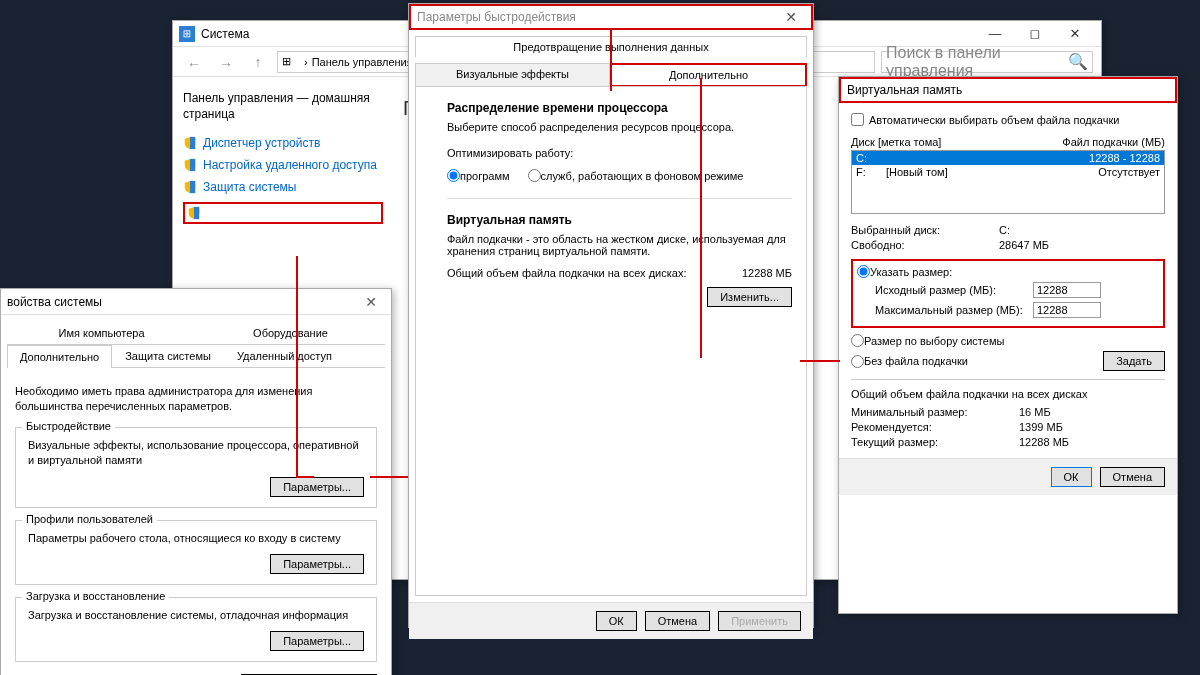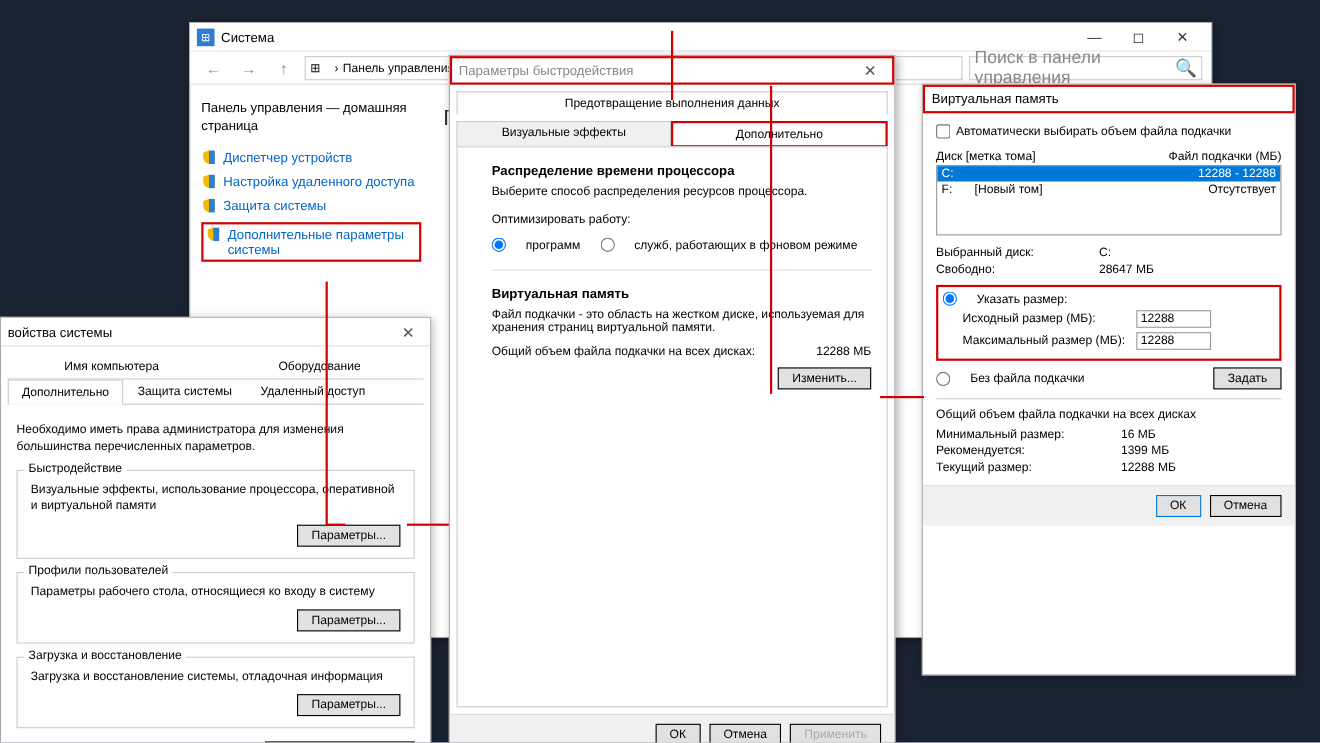--- a/index.html
+++ b/index.html
@@ -37,21 +37,21 @@
 
   
   .perf-tabs { display: flex; padding: 6px 6px 0; }
   .perf-tab { flex: 1; text-align: center; padding: 4px 6px; font-size: 11px; border: 1px solid #ccc; border-bottom: none; cursor: pointer; background: #f0f0f0; }
   .perf-tab.active { background: #fff; border-bottom: 1px solid #fff; margin-bottom: -1px; }
   .perf-tab-top { padding: 4px; font-size: 11px; text-align: center; border: 1px solid #ccc; margin: 6px 6px 0; border-bottom: none; cursor: pointer; }
   .perf-body { border: 1px solid #ccc; margin: 0 6px 6px; padding: 14px; background: #fff; }
   .perf-h { font-size: 12px; font-weight: bold; margin-bottom: 6px; }
   .perf-p { font-size: 11px; margin-bottom: 10px; }
   .radio-row { display: flex; gap: 18px; align-items: center; margin-bottom: 16px; }
-  .radio-item { display: flex; align-items: center; gap: 18px; font-size: 11px; }
+  .radio-item { display: flex; align-items: center; gap: 0; font-size: 11px; }
   input[type=radio], input[type=checkbox] { margin: 0; }
   .vm-sec { border-top: 1px solid #ddd; padding-top: 14px; margin-top: 14px; }
   .vm-row { display: flex; justify-content: space-between; font-size: 11px; margin-bottom: 4px; }
   .dlg-buttons { display: flex; gap: 8px; justify-content: flex-end; padding: 8px 12px; background: #f0f0f0; border-top: 1px solid #ddd; }
 
   
   .vm-body { padding: 10px 12px; font-size: 11px; }
   .check-row { display: flex; align-items: center; gap: 5px; margin-bottom: 10px; }
   .disk-header { display: flex; justify-content: space-between; font-size: 11px; margin-bottom: 2px; }
   .disk-list { border: 1px solid #999; height: 64px; overflow: hidden; font-size: 11px; margin-bottom: 10px; }
@@ -121,21 +121,20 @@
               <path fill="#f5b800" d="M8 1l6 2v5c0 4-3 6-6 7-3-1-6-3-6-7V3z"></path>
               <rect x="8" y="1" width="6" height="14" fill="#2d7dd2"></rect>
             </svg></span>
         <span class="link-text">Защита системы</span>
       </div>
       <div class="side-link red-box" style="padding:2px">
         <span class="shield"><svg viewBox="0 0 16 16">
               <path fill="#f5b800" d="M8 1l6 2v5c0 4-3 6-6 7-3-1-6-3-6-7V3z"></path>
               <rect x="8" y="1" width="6" height="14" fill="#2d7dd2"></rect>
             </svg></span>
-        <span class="link-text">Дополнительные параметры системы</span>
       </div>
     </div>
     <div style="flex:1; padding:20px 10px; font-size:20px; font-weight:300; color:#333;">П</div>
   </div>
 </div>
 
 <div class="win" style="left:0px; top:288px; width:392px; height:400px;">
   <div class="titlebar" style="background:#fff">
     <span class="title">войства системы</span>
     <span class="close-x">✕</span>
@@ -163,21 +162,21 @@
     </div>
     <div class="groupbox">
       <span class="group-title">Загрузка и восстановление</span>
       <div class="group-desc">Загрузка и восстановление системы, отладочная информация</div>
       <div class="btn-row"><button class="btn">Параметры...</button></div>
     </div>
     <div class="btn-row"><button class="btn">Переменные среды...</button></div>
   </div>
 </div>
 
-<div class="win" style="left:408px; top:3px; width:406px; height:625px;margin-top:47px;">
+<div class="win" style="left:408px; top:3px; width:406px; height:625px;">
   <div class="titlebar red-box" style="border-width:2px">
     <span class="title" style="color:#888">Параметры быстродействия</span>
     <span class="close-x">✕</span>
   </div>
   <div class="perf-tab-top">Предотвращение выполнения данных</div>
   <div class="perf-tabs">
     <div class="perf-tab">Визуальные эффекты</div>
     <div class="perf-tab active red-box" style="border:2px solid #d20000">Дополнительно</div>
   </div>
   <div class="perf-body" style="height:510px; position:relative;padding-left:31px;">
@@ -249,20 +248,24 @@
         </label>
       <div class="size-row">
         <span class="size-label">Исходный размер (МБ):</span>
         <input class="size-input" value="12288" style="">
       </div>
       <div class="size-row">
         <span class="size-label">Максимальный размер (МБ):</span>
         <input class="size-input" value="12288" style="">
       </div>
     </div>
+    <label class="radio-item" style="margin-bottom:4px">
+        <input type="radio" style="">
+        <span>Размер по выбору системы</span>
+      </label>
     <div style="display:flex;align-items:center;justify-content:space-between">
       <label class="radio-item">
           <input type="radio" style="">
           <span>Без файла подкачки</span>
         </label>
       <button class="btn">Задать</button>
     </div>
     <div class="summary">
       <div class="sum-title">Общий объем файла подкачки на всех дисках</div>
       <div class="sum-grid">

